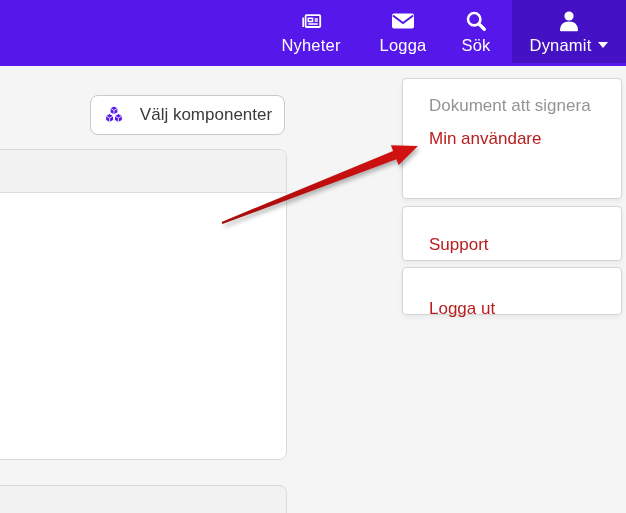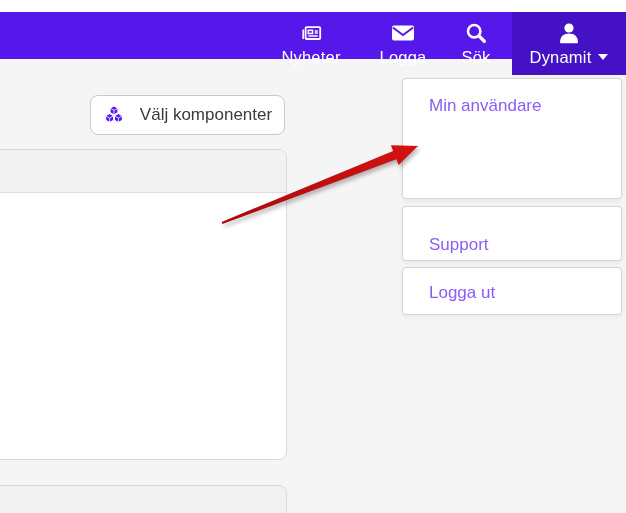--- a/index.html
+++ b/index.html
@@ -4,21 +4,21 @@
 <style>
   html,body{margin:0;padding:0;}
   body{
     width:626px;height:513px;position:relative;overflow:hidden;
     background:#f5f5f5;
     font-family:"Liberation Sans","DejaVu Sans",sans-serif;
     -webkit-font-smoothing:antialiased;
   }
   
   .top-strip{position:absolute;left:0;top:0;width:626px;height:12px;background:#ffffff;}
-  .navbar{position:absolute;left:0;top:12px;width:626px;height:47px;background:#5617eb;}
+  .navbar{position:absolute;left:0;top:0;width:626px;height:66px;background:#5617eb;}
   .nav-item{
     position:absolute;top:0;height:63px;display:flex;flex-direction:column;
     align-items:center;justify-content:flex-start;padding-top:9px;box-sizing:border-box;
     color:#ffffff;cursor:pointer;
   }
   .nav-item .nav-icon{height:24px;display:flex;align-items:center;justify-content:center;}
   .nav-item .nav-label{margin-top:4px;font-size:16.5px;line-height:1;letter-spacing:.2px;}
   .nav-nyheter{left:269px;width:84px;}
   .nav-inkorg{left:365px;width:76px;}
   .nav-sok{left:450px;width:52px;}
@@ -40,23 +40,23 @@
   }
   .panel-2{left:-12px;top:485px;width:299px;height:60px;background:#f2f2f2;border-radius:0 8px 0 0;}
   
   .menu-box{
     position:absolute;left:402px;width:220px;box-sizing:border-box;background:#ffffff;
     border:1px solid #d5d5d5;border-radius:4px;box-shadow:0 2px 5px rgba(0,0,0,.06);
     padding:10px 0;
   }
   .menu-box-1{top:78px;height:121px;}
   .menu-box-2{top:206px;height:55px;padding-top:21px;}
-  .menu-box-3{top:267px;height:48px;padding-top:8px;}
+  .menu-box-3{top:267px;height:48px;padding-top:24px;}
   .menu-item{
-    height:33px;line-height:33px;padding:0 26px;font-size:17px;color:#8b5cf6;
+    height:33px;line-height:33px;padding:0 26px;font-size:17px;color:#b91c1c;
     white-space:nowrap;cursor:pointer;
   }
   .menu-item.disabled{color:#949494;cursor:default;}
   
   .arrow-overlay{position:absolute;left:0;top:0;width:626px;height:513px;pointer-events:none;z-index:100;}
   .icon-svg{display:block;}
 </style>
 </head>
 <body>
 
@@ -127,20 +127,21 @@
   </span>
   <span>Välj komponenter</span>
 </button>
 
 <div class="panel panel-1">
   <div class="panel-header"></div>
 </div>
 <div class="panel panel-2"></div>
 
 <div class="menu-box menu-box-1">
+  <div class="menu-item disabled">Dokument att signera</div>
   <div class="menu-item">Min användare</div>
 </div>
 
 <div class="menu-box menu-box-2">
   <div class="menu-item">Support</div>
 </div>
 
 <div class="menu-box menu-box-3">
   <div class="menu-item">Logga ut</div>
 </div>

